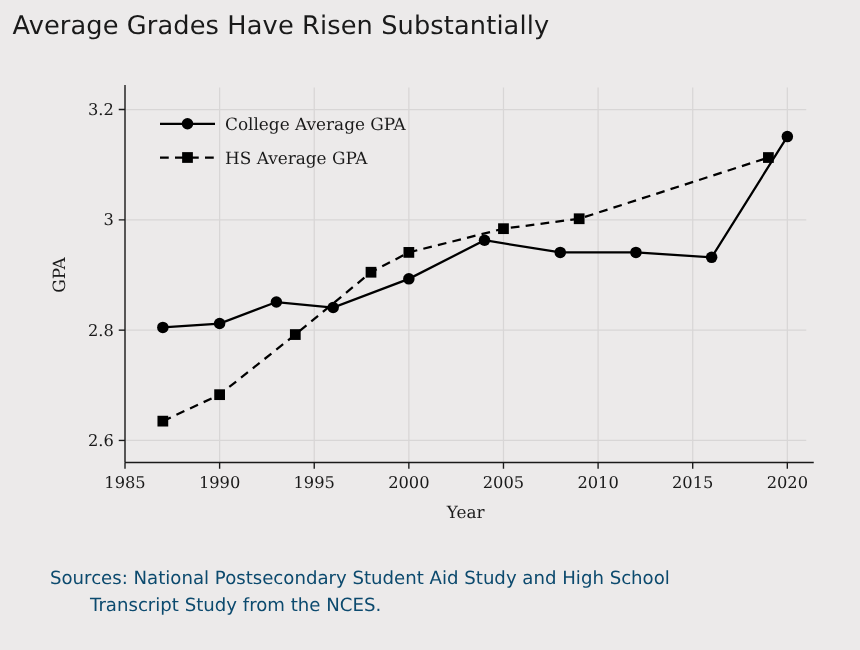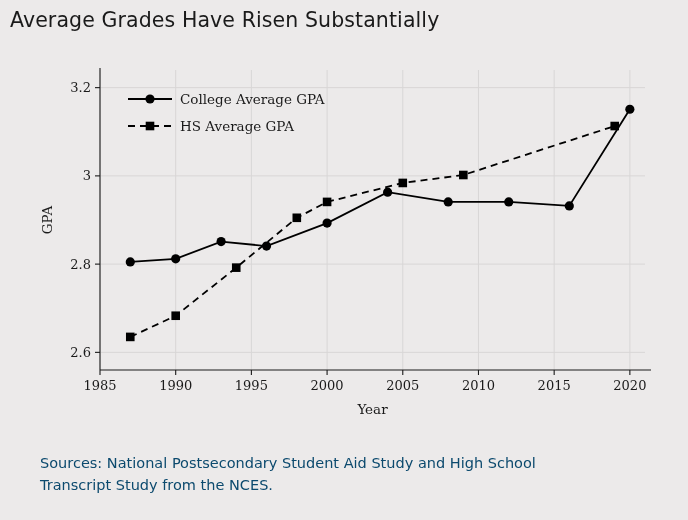--- a/index.html
+++ b/index.html
@@ -36,20 +36,21 @@
     position: absolute;
     left: 40px;
     top: 452px;
     width: 600px;
     font-size: 14.5px;
     line-height: 1.55;
     color: #0c4a6e;
   }
   #sources-note .line2 {
     display: block;
+    margin-left: 32px;
   }
   svg text {
     font-family: "DejaVu Serif", serif;
     fill: #1a1a1a;
   }
   .tick-label {
     font-size: 13px;
   }
   .axis-title {
     font-size: 13.5px;

